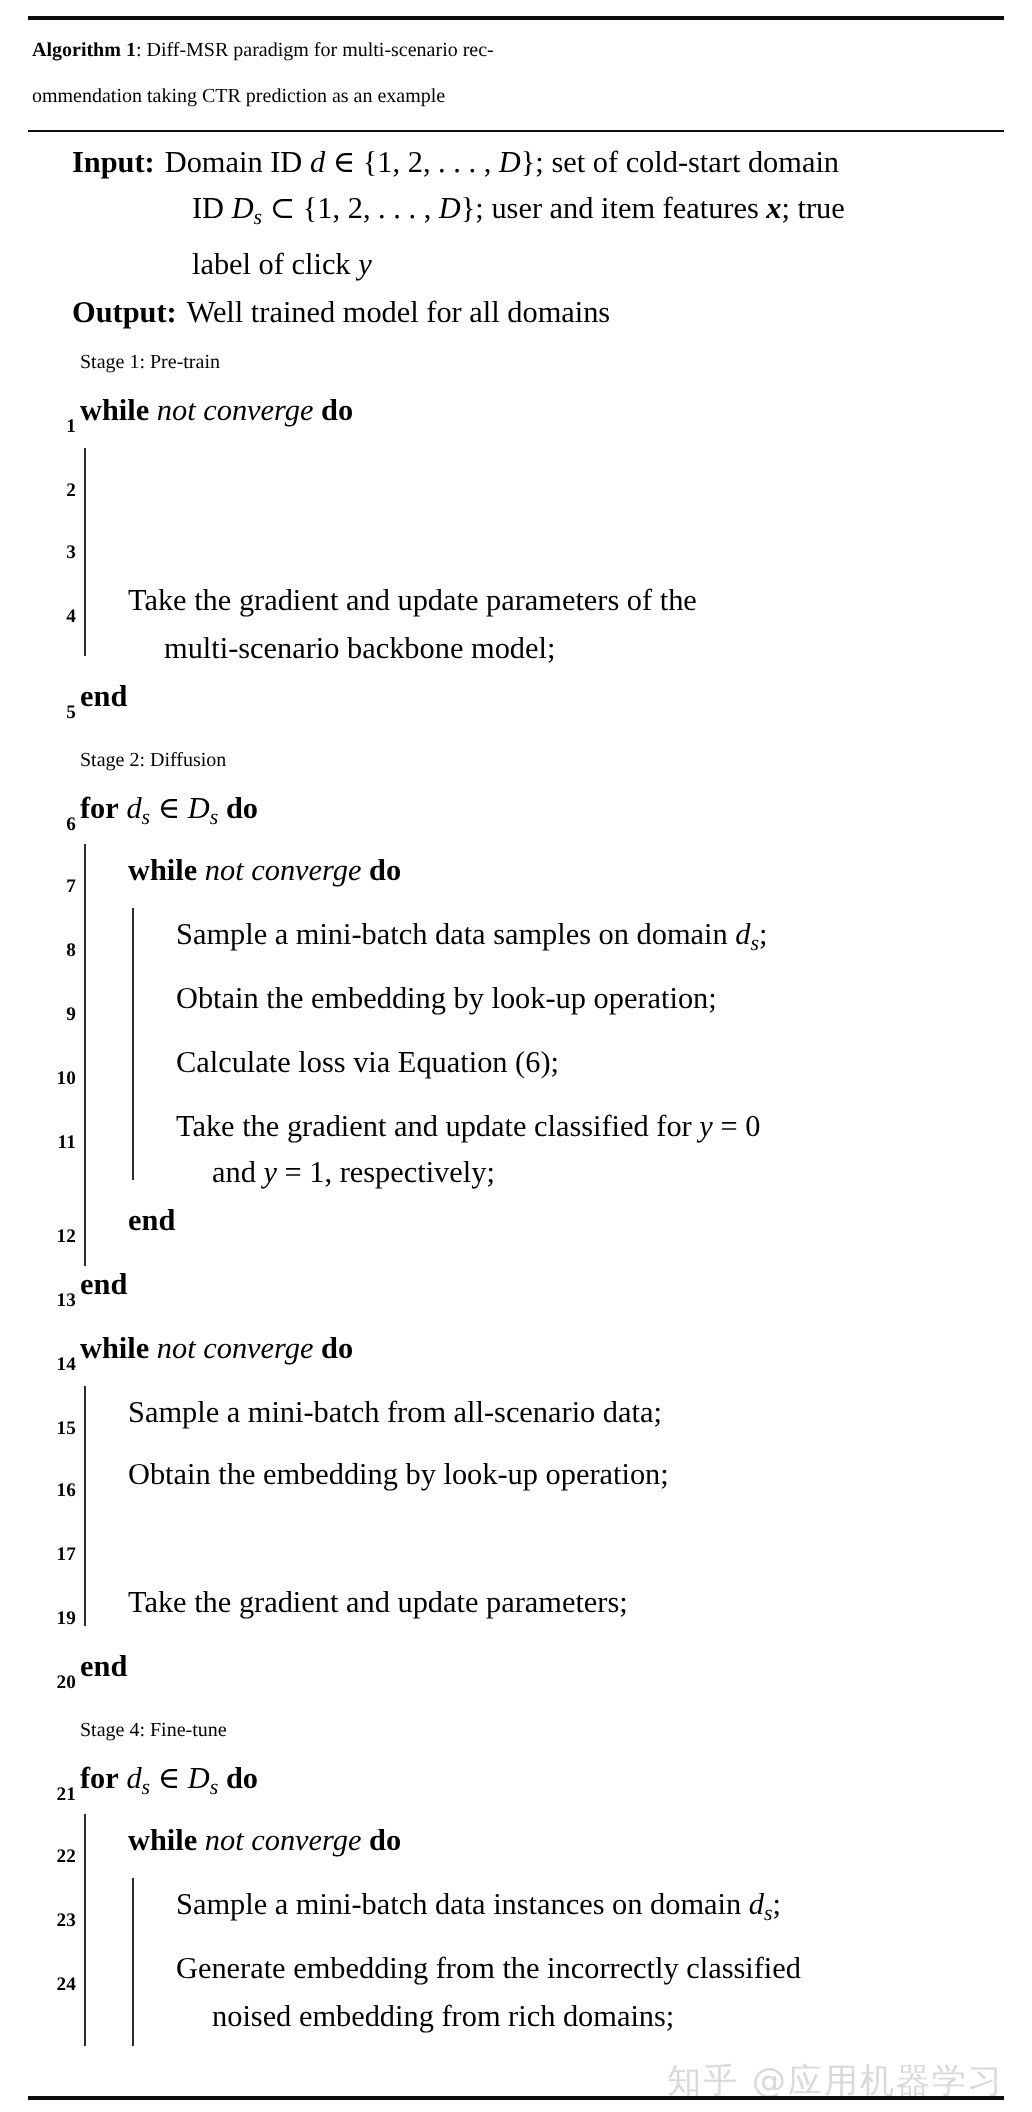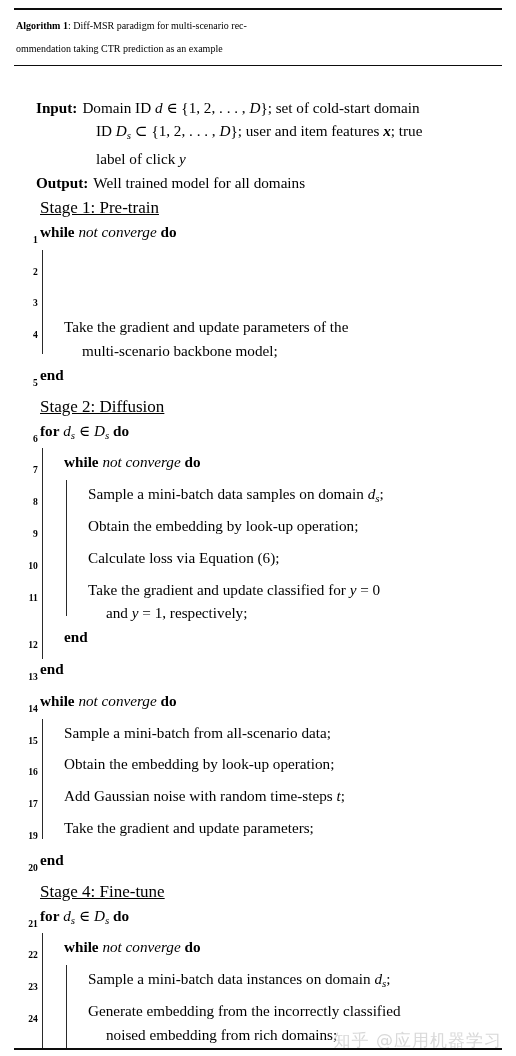--- a/index.html
+++ b/index.html
@@ -42,21 +42,20 @@
     text-align: left;
   }
   .caption .alg-label {
     font-weight: bold;
   }
 
   
   .io-block {
     padding-top: 4px;
     padding-bottom: 1px;
-    margin-top: 26px;
   }
   .io-row {
     display: flex;
     font-size: 15.2px;
     line-height: 23.2px;
     padding-left: 22px;
   }
   .io-key {
     font-weight: bold;
     white-space: nowrap;
@@ -125,23 +124,22 @@
   .sub {
     font-size: 0.72em;
     vertical-align: -0.28em;
     font-style: italic;
   }
   .cont2 {
     display: block;
     padding-left: 18px;
   }
   .stage {
-    font-size: 17px;
+    font-size: 10px;
     line-height: 23.8px;
-    text-decoration: underline;
   }
 
   
   #watermark {
     position: absolute;
     right: 14px;
     bottom: 4px;
     font-size: 17px;
     color: #d9d9d9;
     font-family: "DejaVu Sans", sans-serif;
@@ -288,21 +286,20 @@
 
     <div class="line">
       <span class="lineno">16</span>
       <span class="ind bar"></span>
       <span class="txt">Obtain the embedding by look-up operation;</span>
     </div>
 
     <div class="line">
       <span class="lineno">17</span>
       <span class="ind bar"></span>
-      <span class="txt"><span>Add Gaussian noise with random time-steps</span> <span class="mathvar">t</span><span>;</span></span>
     </div>
 
 
     <div class="line">
       <span class="lineno">19</span>
       <span class="ind bar cap-bottom"></span>
       <span class="txt">Take the gradient and update parameters;</span>
     </div>
 
     <div class="line">

